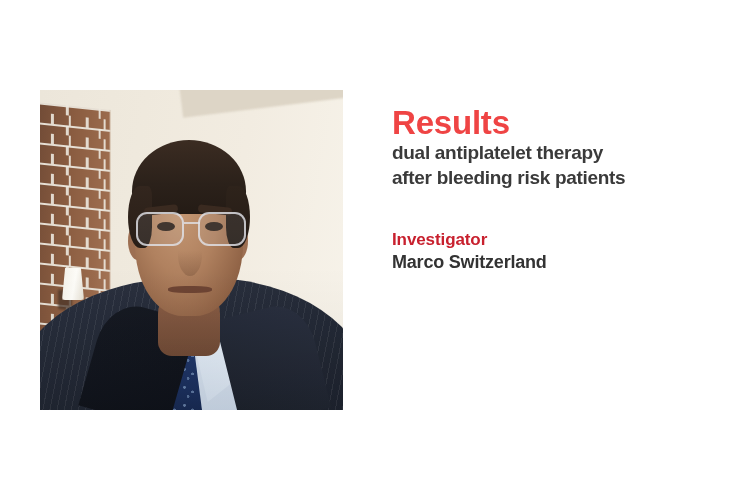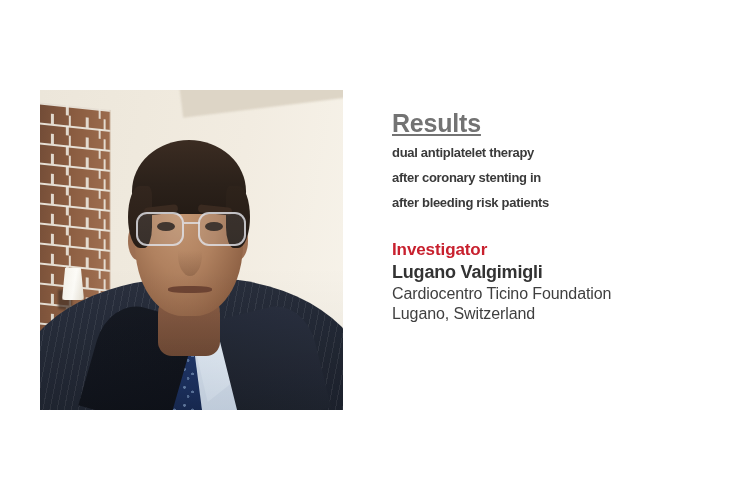--- a/index.html
+++ b/index.html
@@ -244,44 +244,43 @@
     pointer-events:none;
   }
 
   
   #text-col {
     position:absolute;
     left:392px; top:108px;
     width:330px;
   }
   .kicker {
-    color:#737373;
-    font-weight:bold;
-    font-size:25px;
+    color:#ef4444;
+    font-weight:bold;
+    font-size:33px;
     line-height:30px;
     letter-spacing:-0.2px;
-    text-decoration:underline;
   }
   .title {
     color:#333333;
     font-weight:bold;
     font-size:25px;
     line-height:30px;
     letter-spacing:-0.4px;
     margin-top:4px;
   }
   .subtitle {
     color:#3a3a3a;
     font-weight:bold;
-    font-size:13px;
+    font-size:19px;
     line-height:25px;
     letter-spacing:-0.3px;
     margin-top:2px;
   }
-  #investigator-block { margin-top:24px; }
+  #investigator-block { margin-top:39px; }
   .inv-label {
     color:#c8202e;
     font-weight:bold;
     font-size:17px;
     line-height:22px;
     letter-spacing:-0.1px;
   }
   .inv-name {
     color:#333333;
     font-weight:bold;
@@ -347,27 +346,22 @@
     </div>
   </div>
 
   <div id="text-col">
 
     <div class="kicker">Results</div>
 
 
     <div class="subtitle">
       <div>dual antiplatelet therapy</div>
-      <div>after coronary stenting in</div>
       <div>after bleeding risk patients</div>
     </div>
 
     <div id="investigator-block">
       <div class="inv-label">Investigator</div>
-      <div class="inv-name">Lugano Valgimigli</div>
-      <div class="inv-affil">
-        <div>Cardiocentro Ticino Foundation</div>
-        <div>Lugano, Switzerland</div>
-      </div>
+      <div class="inv-name">Marco Switzerland</div>
     </div>
 
   </div>
 </div>
 
 </body></html>

